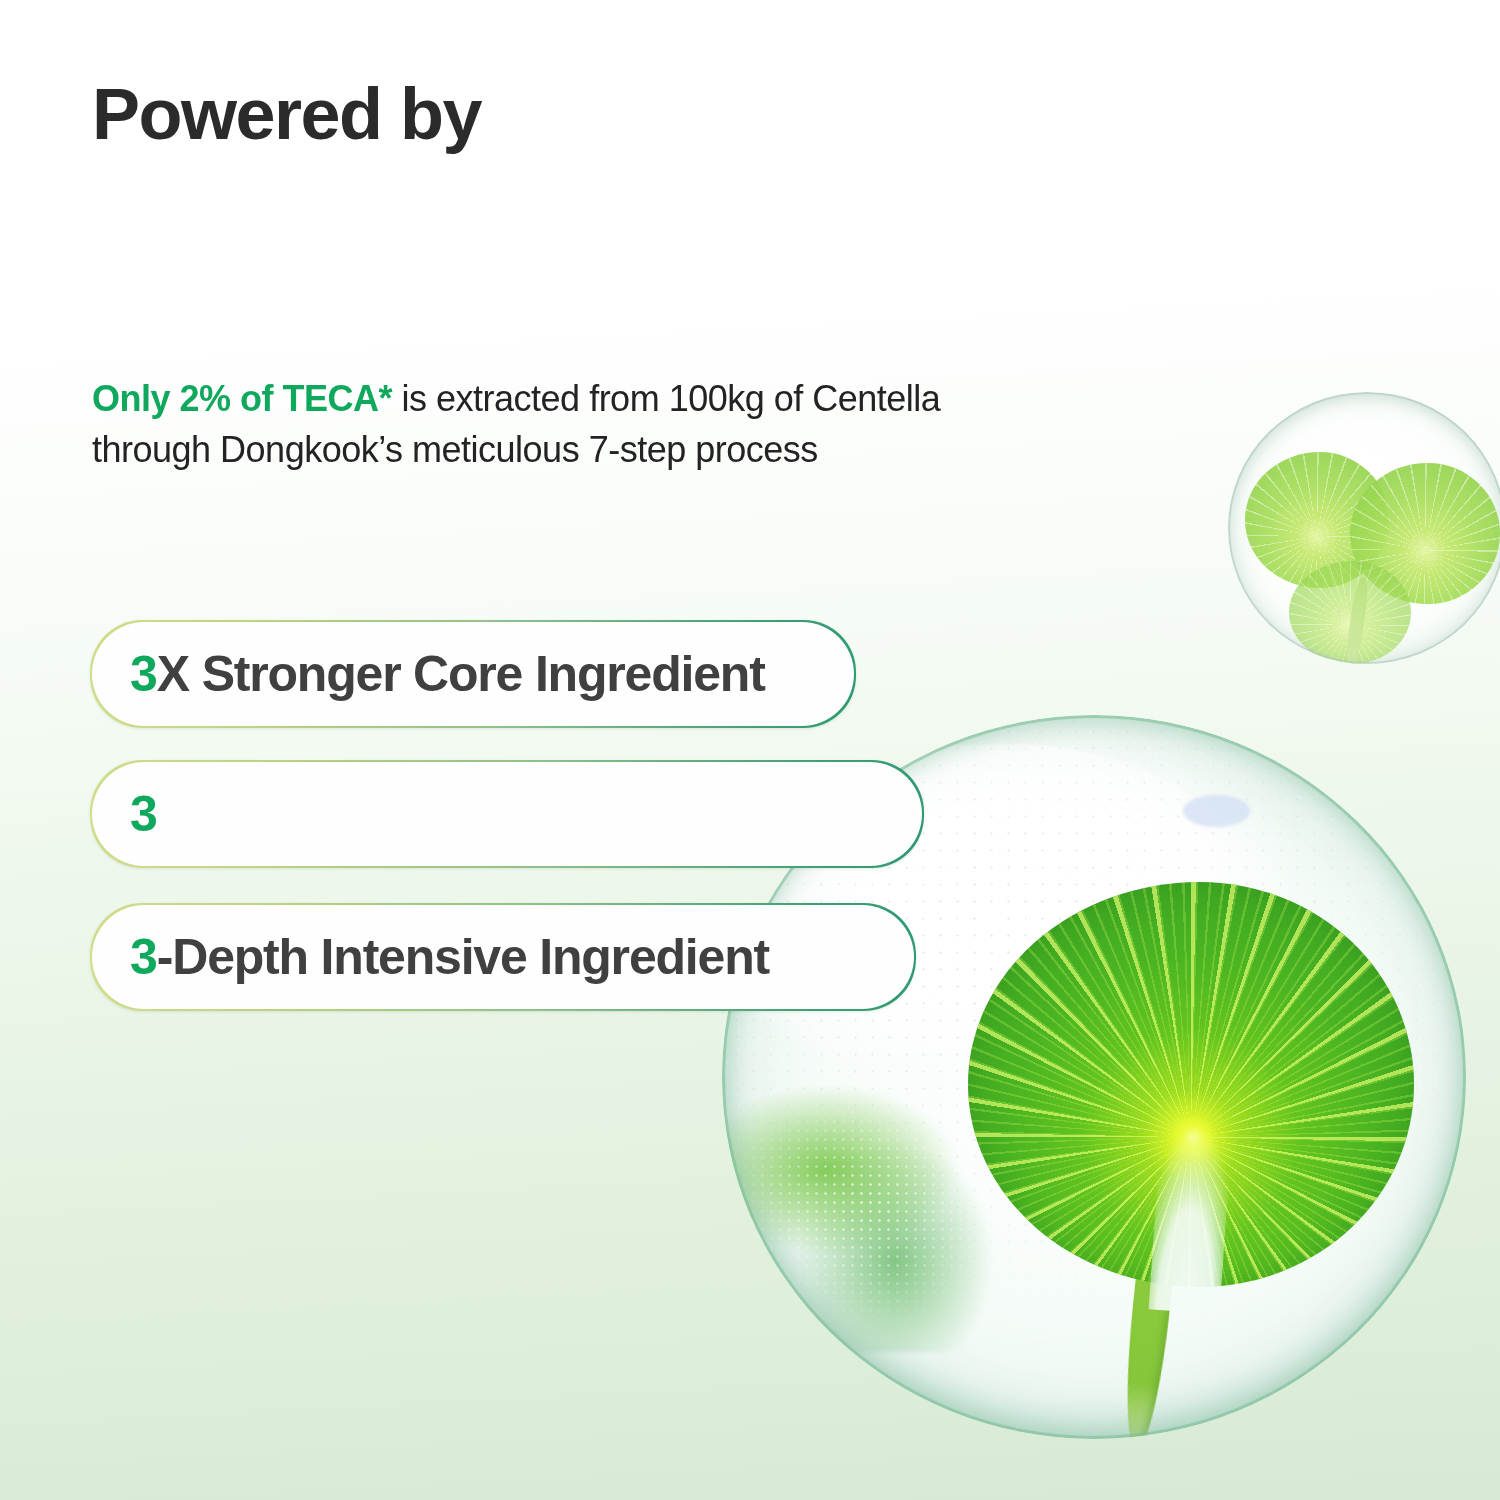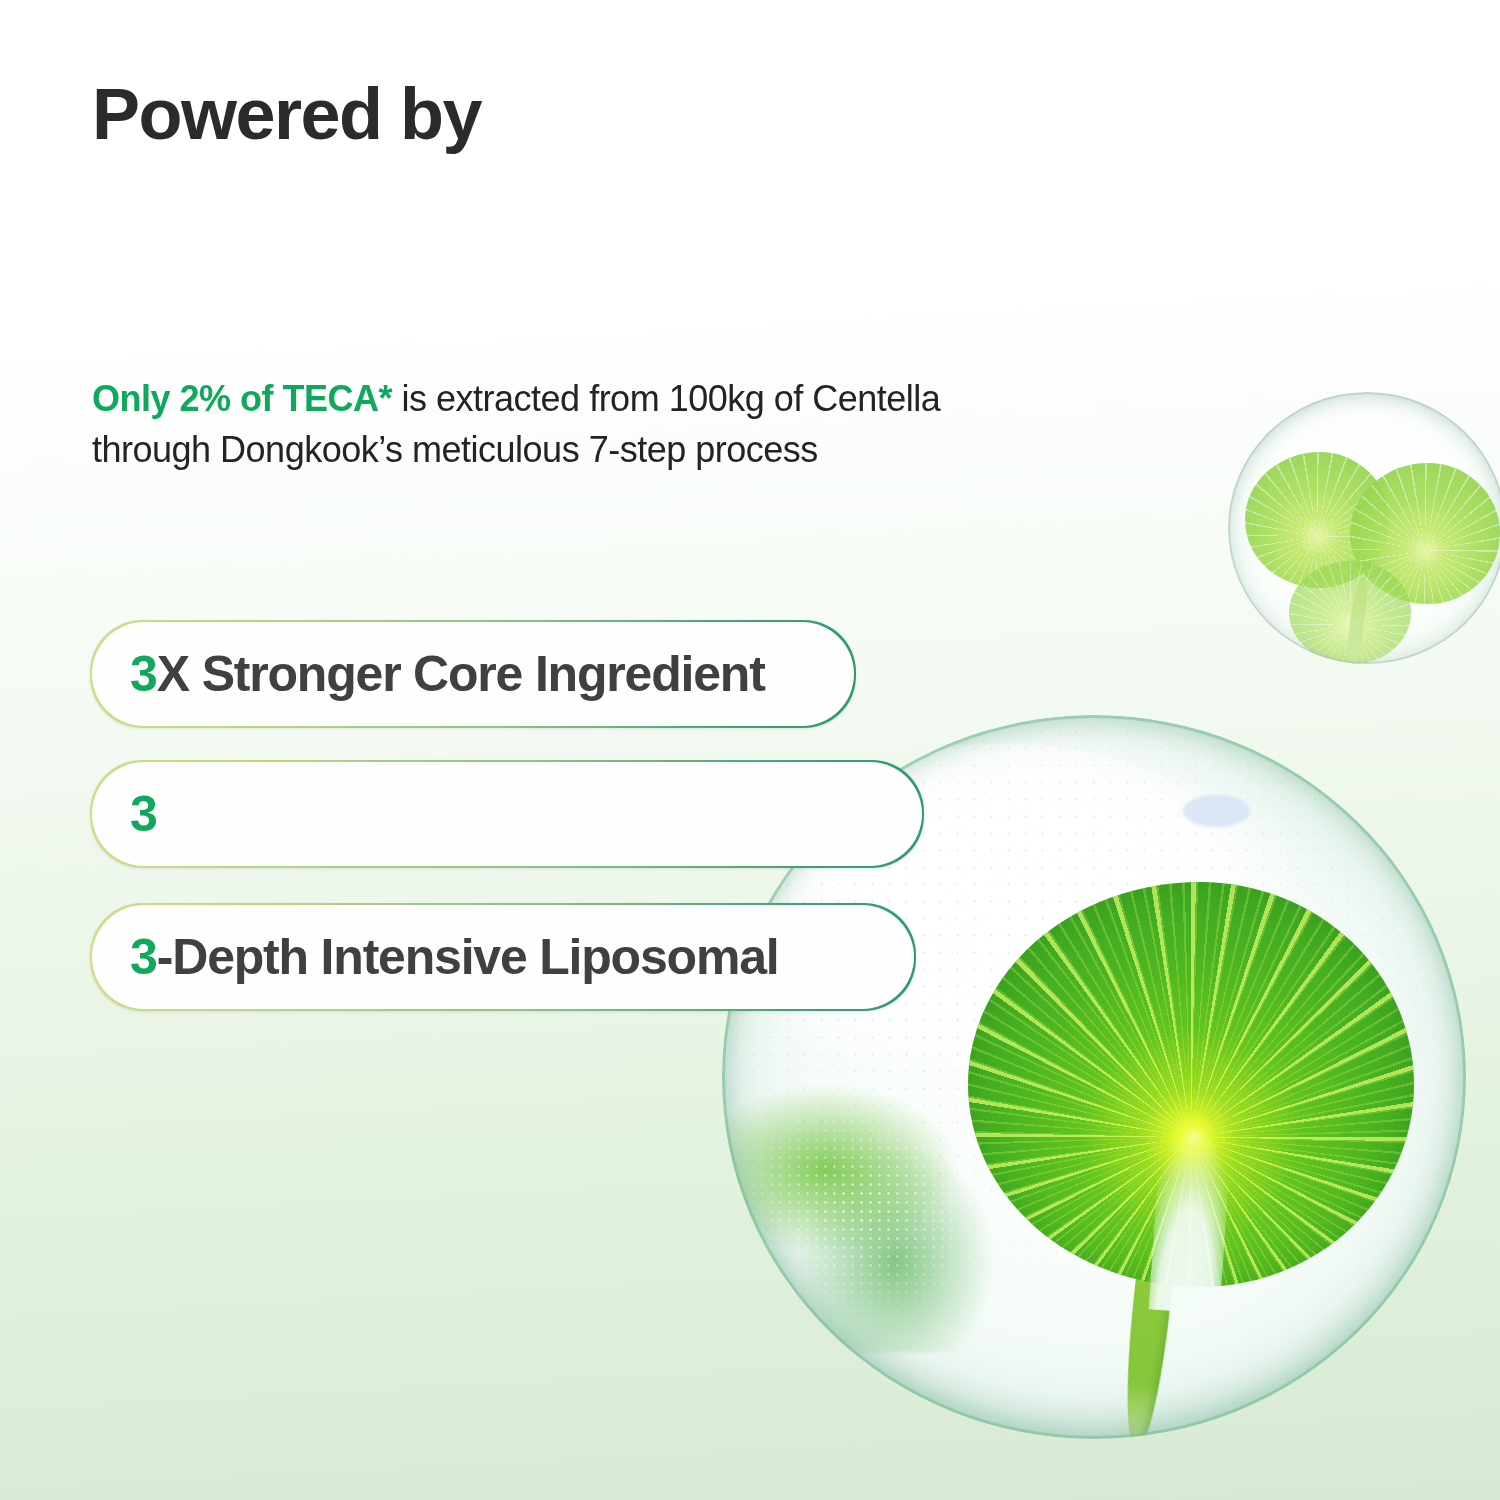--- a/index.html
+++ b/index.html
@@ -275,19 +275,19 @@
 
     <div class="pill" id="pill-2">
       <div class="pill-inner">
         <span class="pill-num">3</span>
       </div>
     </div>
 
     <div class="pill" id="pill-3">
       <div class="pill-inner">
         <span class="pill-num">3</span>
-          <span class="pill-text">-Depth Intensive Liposomal</span>
+          <span class="pill-text">-Depth Intensive Ingredient</span>
       </div>
     </div>
 
 
   </div>
 </div>
 
 </body></html>

